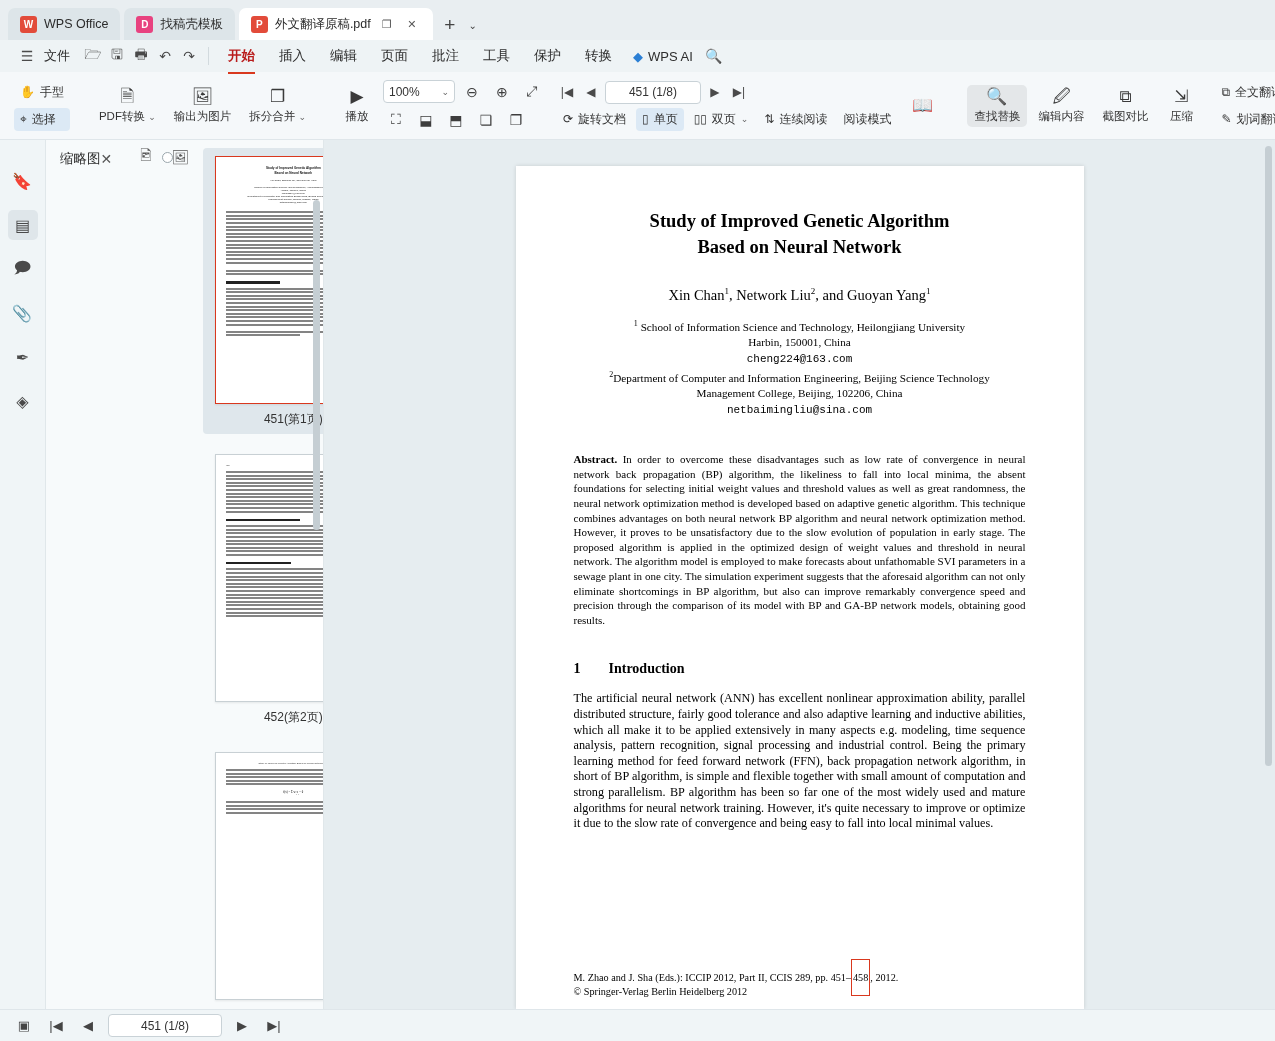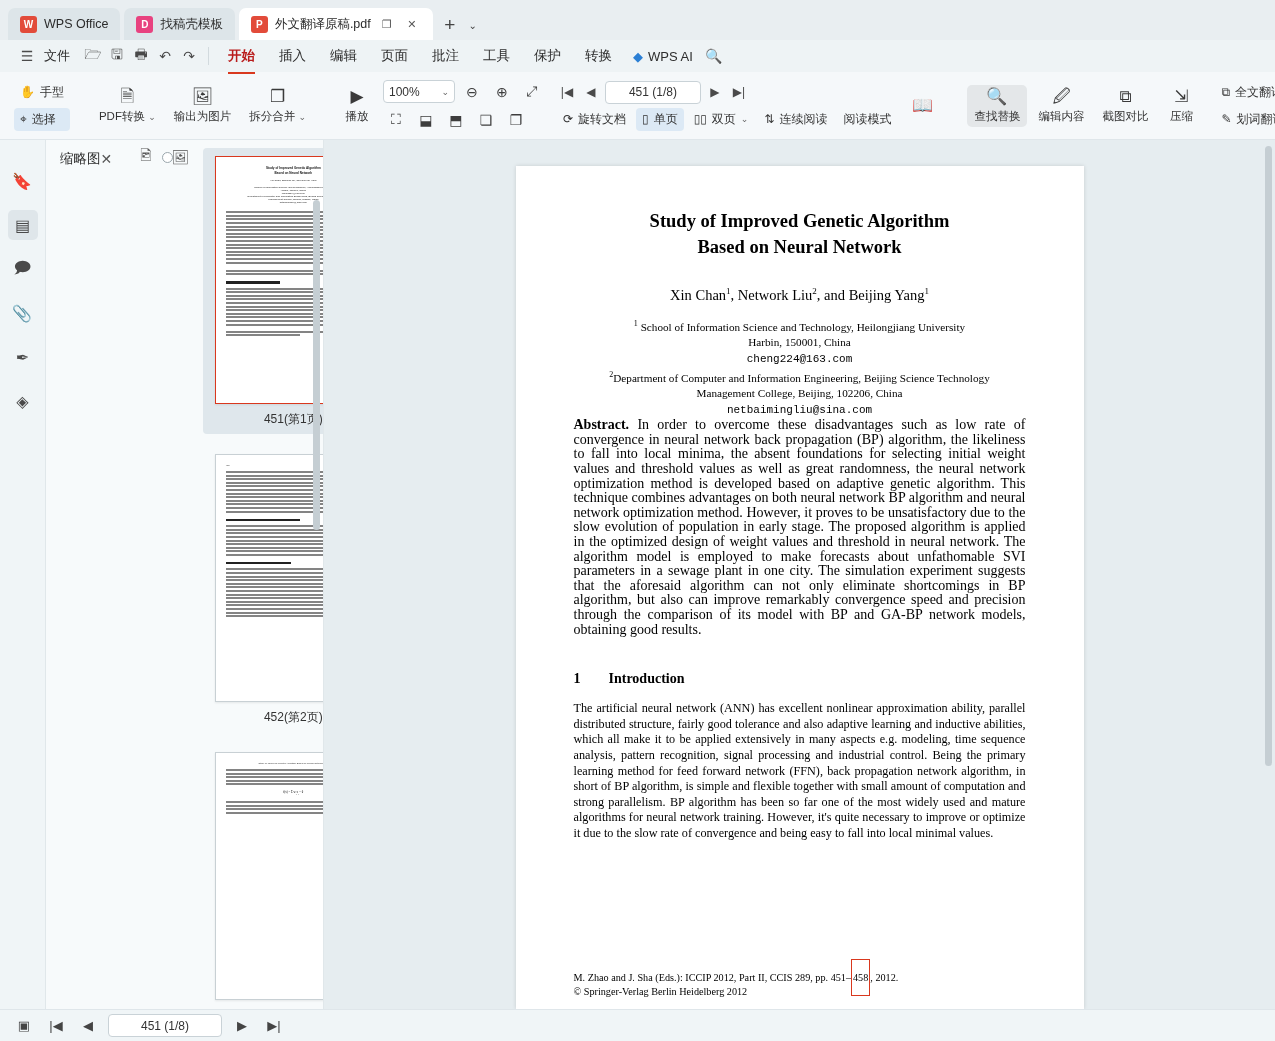--- a/index.html
+++ b/index.html
@@ -232,21 +232,21 @@
   }
   #page h1 {
     font-size: 18.5px; text-align: center; line-height: 26px; margin: 0 0 26px 0; font-weight: bold;
   }
   .authors { text-align: center; font-size: 14.5px; margin-bottom: 12px; }
   .authors sup { font-size: 9px; }
   .affil { text-align: center; font-size: 11.2px; line-height: 15.5px; }
   .affil sup { font-size: 8px; }
   .mono { font-family: "Liberation Mono", monospace; font-size: 11px; }
   .abs {
-    font-size: 14px; line-height: 14.6px; text-align: justify;
+    margin-top: 34px; font-size: 11px; line-height: 14.6px; text-align: justify;
     padding: 0 0px;
   }
   .abs b { font-weight: bold; }
   .kw { margin-top: 20px; font-size: 11.6px; line-height: 14.6px; text-align: justify; }
   .sec {
     margin-top: 34px; font-size: 14px; font-weight: bold;
     display: flex; gap: 28px;
   }
   .body-p { margin-top: 14px; font-size: 12.2px; line-height: 15.6px; text-align: justify; }
   .foot {
@@ -609,21 +609,21 @@
     <div class="vscroll" style="height:330px; right:3px; top:60px;"></div>
   </div>
 
   <div id="viewer">
     <div id="page">
       <h1>
         <span>Study of Improved Genetic Algorithm</span><br>
         <span>Based on Neural Network</span>
       </h1>
       <div class="authors">
-        <span>Xin Chan</span><sup>1</sup><span>, Network Liu</span><sup>2</sup><span>, and Beijing Yang</span><sup>1</sup>
+        <span>Xin Chan</span><sup>1</sup><span>, Network Liu</span><sup>2</sup><span>, and Guoyan Yang</span><sup>1</sup>
       </div>
       <div class="affil">
         <sup>1</sup> <span>School of Information Science and Technology, Heilongjiang University</span><br>
         <span>Harbin, 150001, China</span><br>
         <span class="mono">cheng224@163.com</span><br>
         <sup>2</sup><span>Department of Computer and Information Engineering, Beijing Science Technology</span><br>
         <span>Management College, Beijing, 102206, China</span><br>
         <span class="mono">netbaimingliu@sina.com</span>
       </div>
       <div class="abs">

